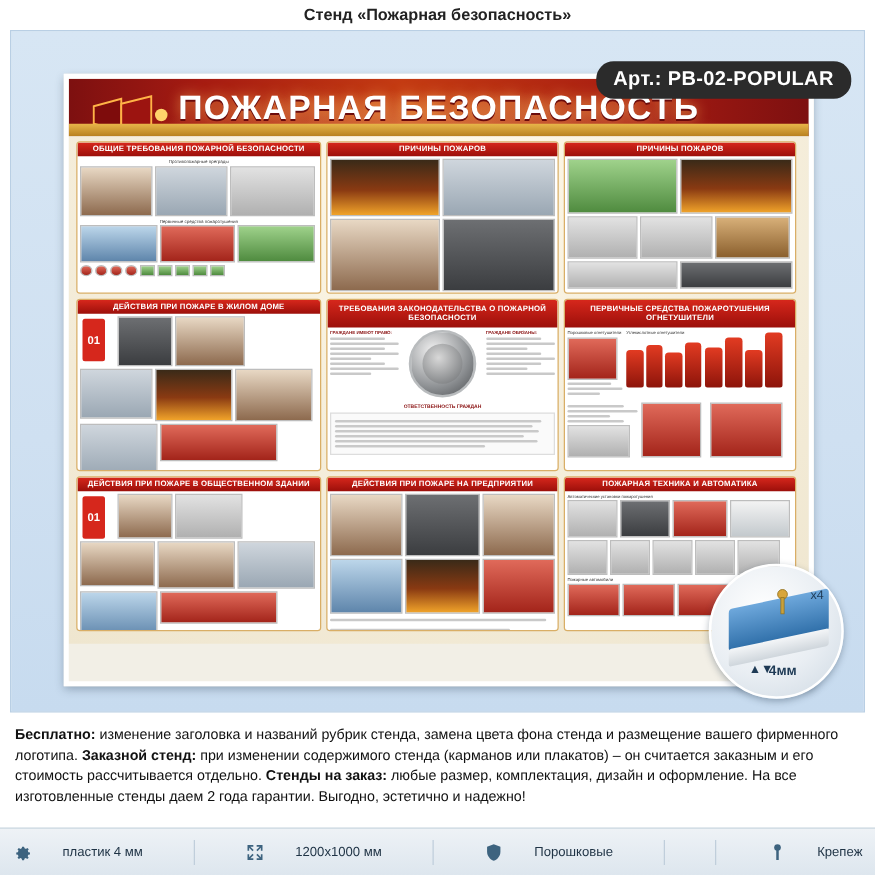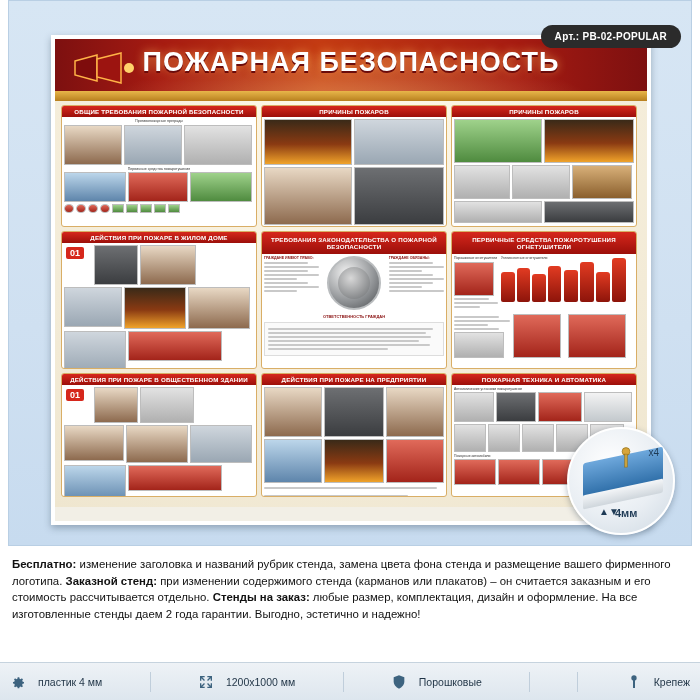--- a/index.html
+++ b/index.html
@@ -23,38 +23,38 @@
   .canvas {
     position:relative;
     margin:0 8px;
     height:546px;
     background:linear-gradient(#d7e6f4,#cfe0f1 60%,#c7dbef);
     border:1px solid #b9cfe4;
   }
   .badge {
     position:absolute; right:10px; top:24px;
     background:#2b2b2b; color:#fff;
-    font-size:10px; font-weight:bold;
+    font-size:16px; font-weight:bold;
     padding:6px 14px; border-radius:14px;
     letter-spacing:0.3px;
     z-index:40;
   }
 
   .stand {
     position:absolute; left:42px; top:34px;
     width:600px; height:490px;
     background:#f2efe6;
     border:4px solid #ffffff;
     box-shadow:0 3px 7px rgba(40,60,80,.35);
     overflow:hidden;
   }
 
   
   .stand-head {
-    position:relative; height:62px;
+    position:relative; height:46px;
     background:
       radial-gradient(ellipse at 50% 120%, rgba(255,230,150,.45), rgba(0,0,0,0) 60%),
       linear-gradient(90deg,#7d1010 0%, #a61b12 18%, #c43b13 45%, #a61b12 78%, #7d1010 100%);
   }
   .stand-head:after{
     content:""; position:absolute; left:0; right:0; bottom:0; height:10px;
     background:linear-gradient(#e8b64a,#b8801f);
   }
   .head-title {
     position:absolute; left:0; right:0; top:8px;
@@ -113,21 +113,21 @@
   .p-green  { background:linear-gradient(#9fd28b,#4f8b3f); }
   .p-blue   { background:linear-gradient(#bcd6ea,#5e85ab); }
   .p-grey   { background:linear-gradient(#e2e2e2,#b0b0b0); }
   .p-red    { background:linear-gradient(#e06a5a,#a3241a); }
   .p-dark   { background:linear-gradient(#6d6f72,#3b3d40); }
   .p-wood   { background:linear-gradient(#d8b079,#8a5f2d); }
   .p-truck  { background:linear-gradient(#f3f3f3,#c3c9cd); }
 
   .num01 {
     position:absolute; background:#d6271c; color:#fff;
-    font-size:9px; font-weight:bold; padding:1px 4px; border-radius:2px;
+    font-size:9px; font-weight:bold; padding:12px 4px; border-radius:2px;
   }
 
   
   .emblem {
     width:54px; height:54px; border-radius:50%;
     background:radial-gradient(circle at 35% 30%, #f2f2f2, #8e9194 60%, #4a4d50);
     border:2px solid #b9bcbe;
     margin:0 auto;
     position:relative;
   }
@@ -173,29 +173,30 @@
   .copy b { font-weight:bold; }
 
   
   .features {
     position:absolute; left:0; bottom:0; width:700px; height:38px;
     background:linear-gradient(#eef2f6,#dde6ee);
     border-top:1px solid #c6d3de;
     display:flex; align-items:center; justify-content:space-between;
     padding:0 10px;
   }
-  .feat { display:flex; align-items:center; gap:12px; font-size:10.5px; color:#1f3345;text-align:center; }
+  .feat { display:flex; align-items:center; gap:24px; font-size:10.5px; color:#1f3345;text-align:center; }
   .feat .ficon { width:16px; height:16px; color:#3d637f; }
   .divider { width:1px; height:20px; background:#c0cedb; }
 </style>
 </head>
 <body>
 
 <div class="page">
 
+  <div class="top-title">Стенд «Пожарная безопасность»</div>
 
   <div class="canvas">
 
     <div class="badge">
       <span>Арт.:</span>
       <span>PB-02-POPULAR</span>
     </div>
 
     <div class="stand">
 

